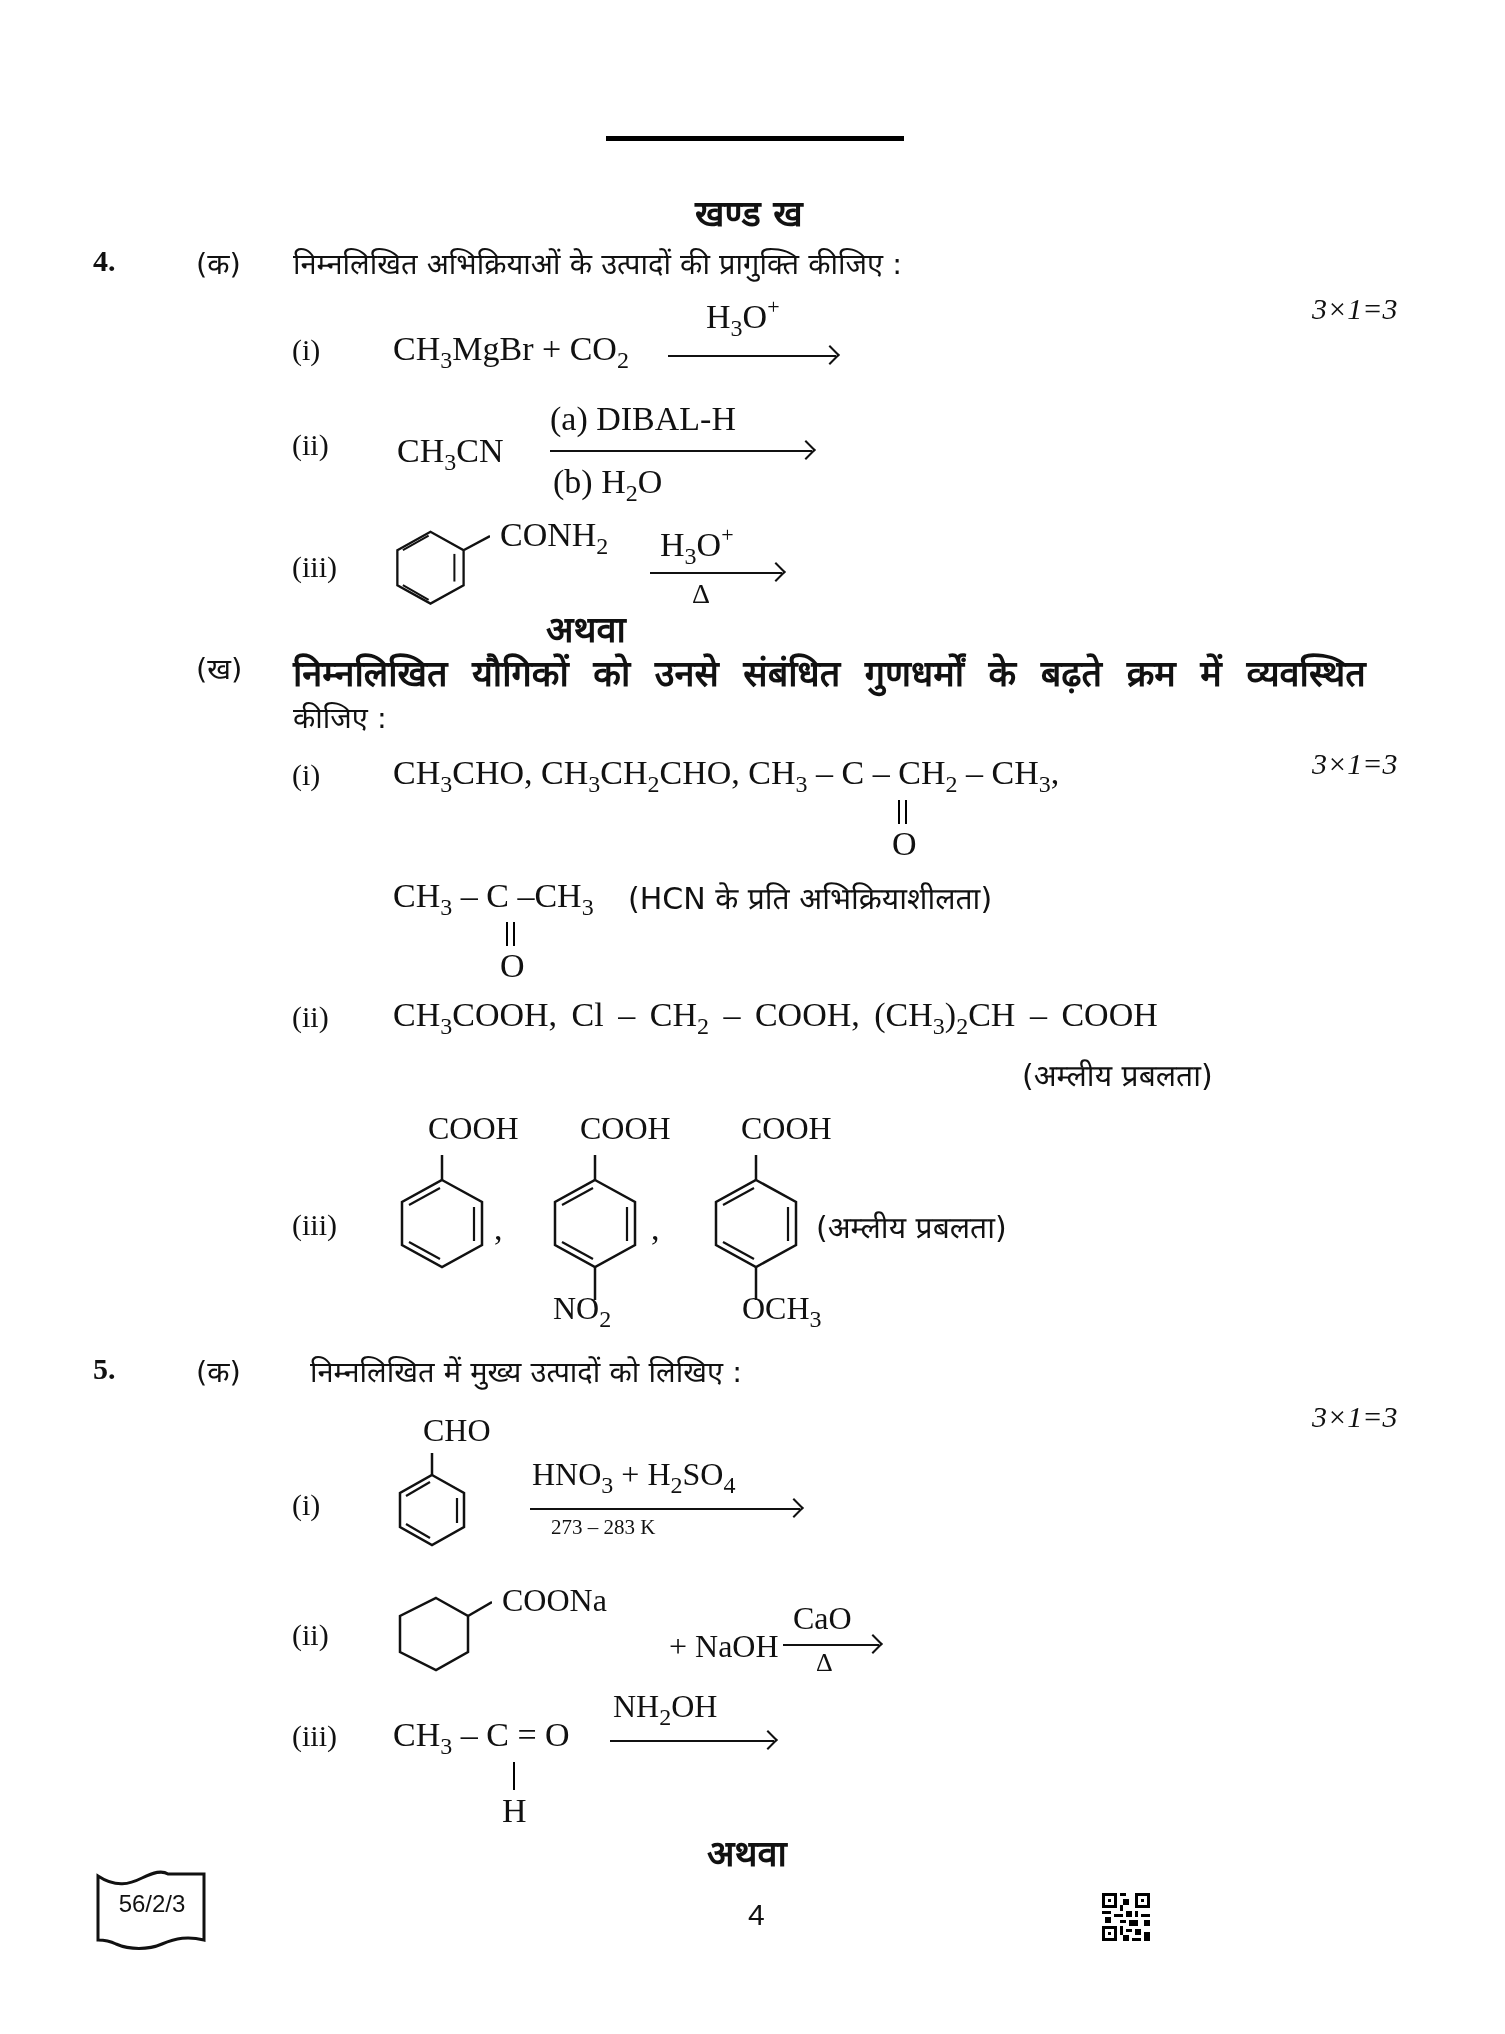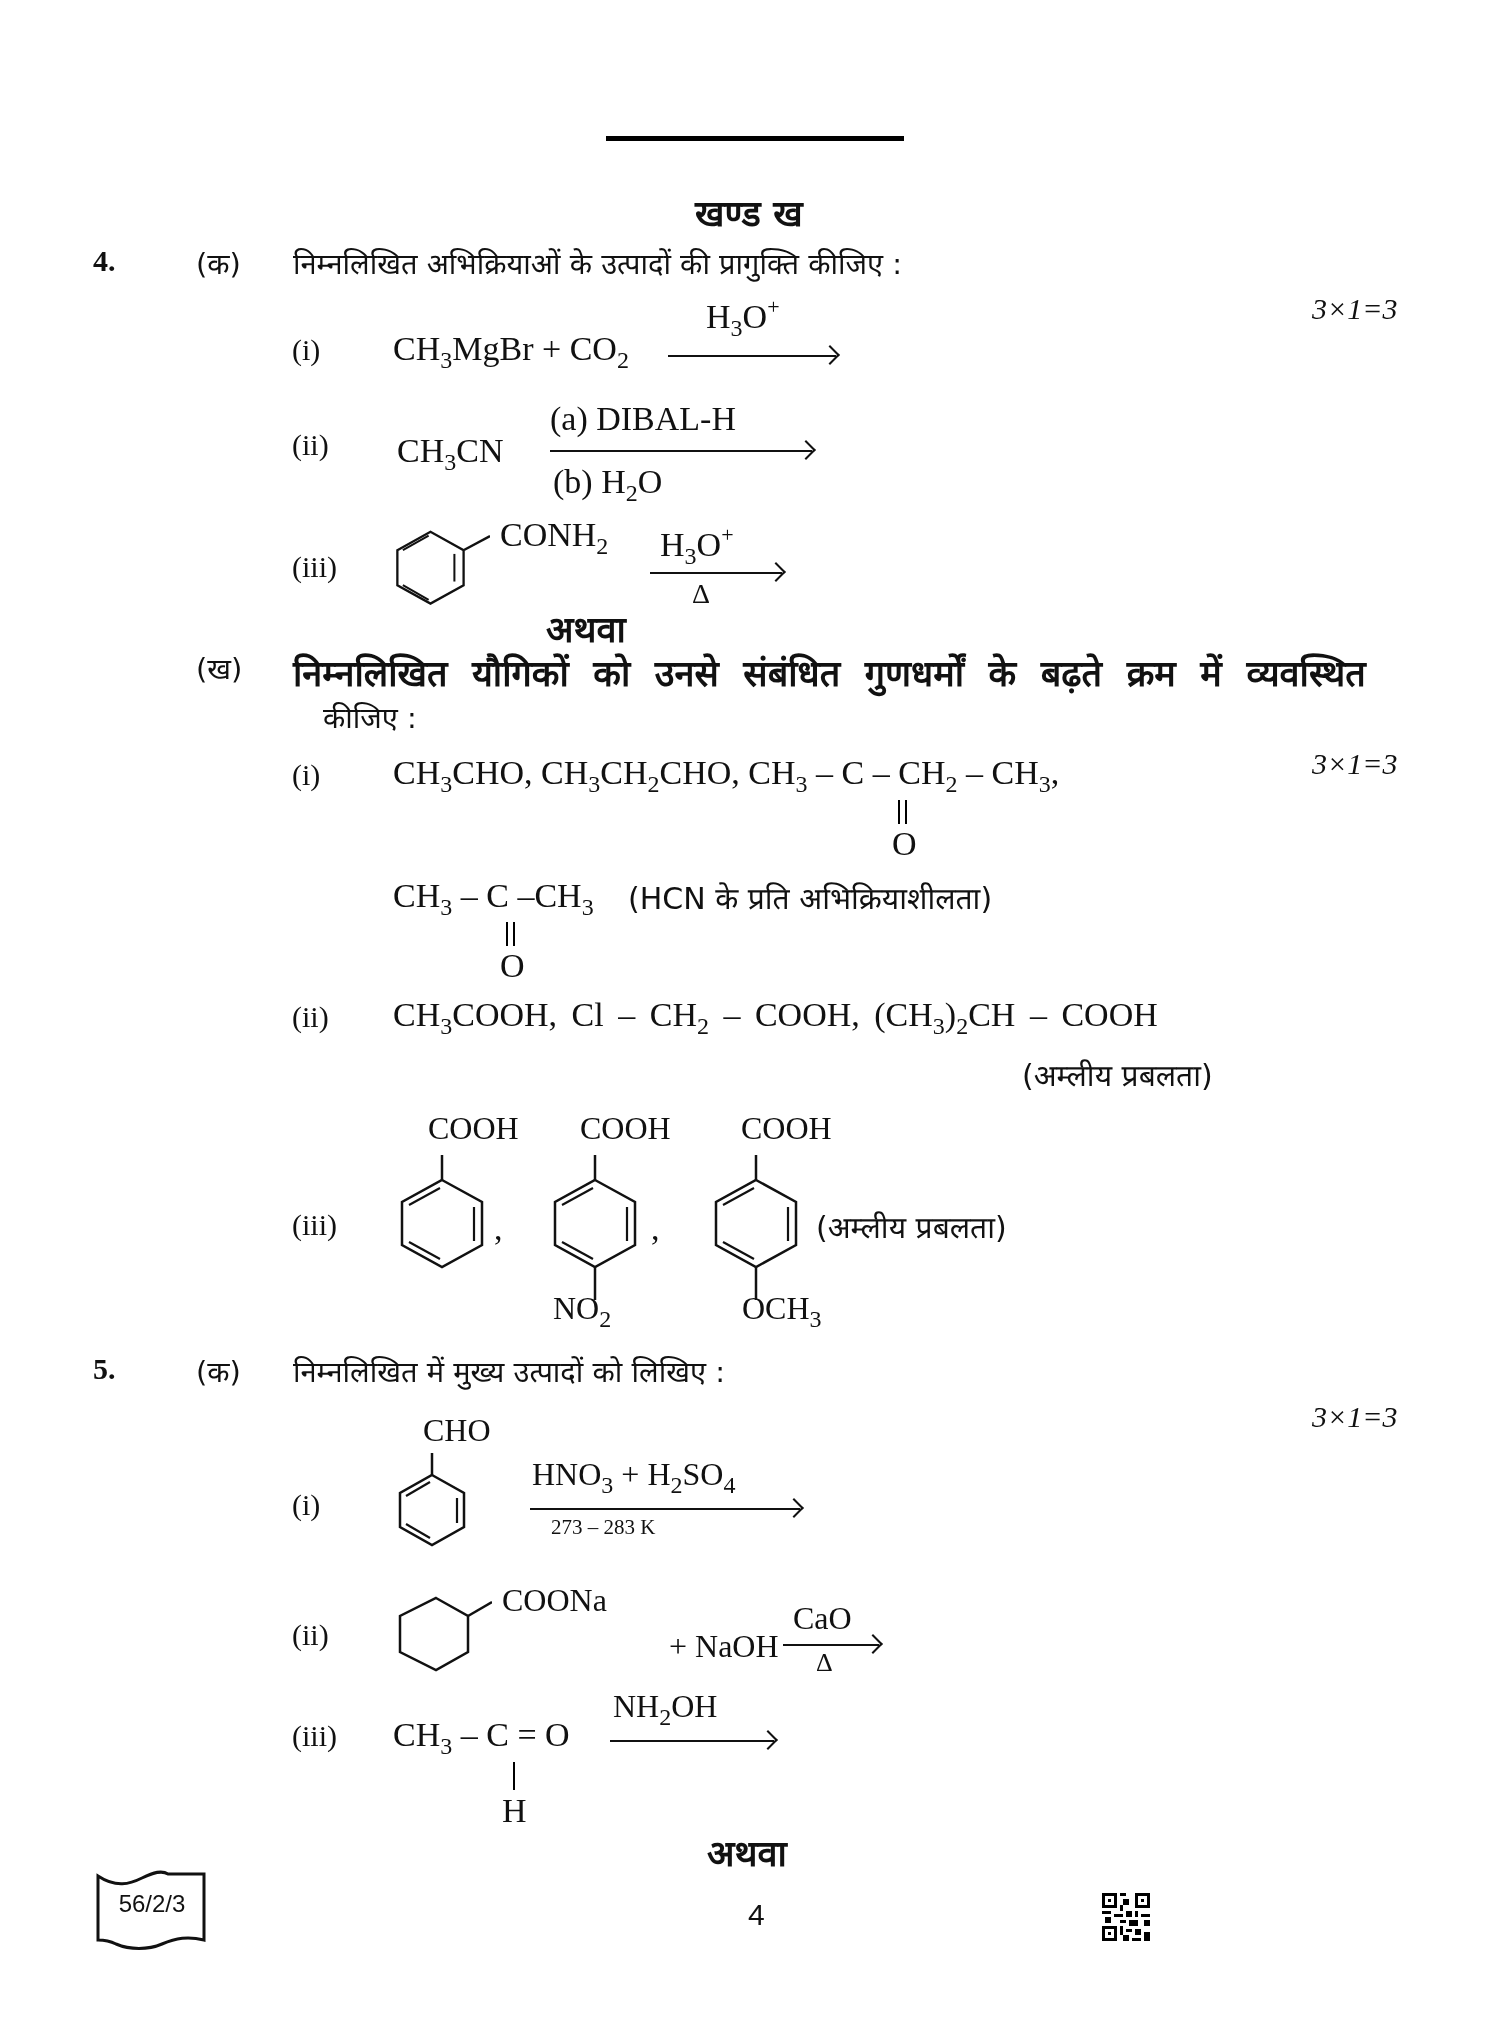--- a/index.html
+++ b/index.html
@@ -57,21 +57,21 @@
 </svg>
 <div class="abs chem" style="left:500px; top:516px;">CONH<sub>2</sub></div>
 <div class="abs chem" style="left:660px; top:526px;">H<sub>3</sub>O<sup>+</sup></div>
 <div class="arrow" style="left:650px; top:572px; width:132px;"></div>
 <div class="abs chem" style="left:692px; top:578px; font-size:28px;">Δ</div>
 
 <div class="abs hib" style="left:546px; top:604px;">अथवा</div>
 
 <div class="abs hi" style="left:196px; top:648px;">(ख)</div>
 <div class="abs hib" style="left:293px; top:648px; word-spacing:12px;">निम्नलिखित यौगिकों को उनसे संबंधित गुणधर्मों के बढ़ते क्रम में व्यवस्थित</div>
-<div class="abs hi" style="left:293px; top:697px;margin-left:30px;">कीजिए :</div>
+<div class="abs hi" style="left:293px; top:697px;">कीजिए :</div>
 <div class="abs marks" style="left:1312px; top:700px;">3×1=3</div>
 
 <div class="abs lbl" style="left:292px; top:758px;">(i)</div>
 <div class="abs chem" style="left:393px; top:754px;">CH<sub>3</sub>CHO, CH<sub>3</sub>CH<sub>2</sub>CHO, CH<sub>3</sub> – C – CH<sub>2</sub> – CH<sub>3</sub>,</div>
 <div class="rule" style="left:898px; top:800px; width:2px; height:24px;"></div>
 <div class="rule" style="left:905px; top:800px; width:2px; height:24px;"></div>
 <div class="abs chem" style="left:892px; top:825px;">O</div>
 
 <div class="abs chem" style="left:393px; top:877px;text-align:right;">CH<sub>3</sub> – C –CH<sub>3</sub></div>
 <div class="abs hi" style="left:628px; top:877px; font-size:30px;">(HCN के प्रति अभिक्रियाशीलता)</div>
@@ -114,21 +114,21 @@
   <line x1="17" y1="50" x2="48" y2="33" stroke="#111" stroke-width="2.2"></line>
   <line x1="82" y1="52" x2="82" y2="86" stroke="#111" stroke-width="2.2"></line>
   <line x1="17" y1="87" x2="48" y2="104" stroke="#111" stroke-width="2.2"></line>
   <line x1="50" y1="112" x2="50" y2="145" stroke="#111" stroke-width="2.5"></line>
 </svg>
 <div class="abs chem" style="left:742px; top:1290px; font-size:32px;">OCH<sub>3</sub></div>
 <div class="abs hi" style="left:816px; top:1206px; font-size:30px;">(अम्लीय प्रबलता)</div>
 
 <div class="abs qnum" style="left:93px; top:1352px;">5.</div>
 <div class="abs hi" style="left:196px; top:1351px;">(क)</div>
-<div class="abs hi" style="left:293px; top:1351px;">निम्नलिखित में मुख्य उत्पादों को लिखिए :</div>
+<div class="abs hi" style="left:310px; top:1351px;">निम्नलिखित में मुख्य उत्पादों को लिखिए :</div>
 <div class="abs marks" style="left:1312px; top:1353px;">3×1=3</div>
 
 <div class="abs lbl" style="left:292px; top:1488px;">(i)</div>
 <div class="abs chem" style="left:423px; top:1412px; font-size:32px;">CHO</div>
 <svg class="abs" style="left:392px; top:1453px;" width="80" height="100" viewBox="0 0 80 100">
   <line x1="40" y1="0" x2="40" y2="22" stroke="#111" stroke-width="2.5"></line>
   <polygon points="40,22 72,40 72,74 40,92 8,74 8,40" fill="none" stroke="#111" stroke-width="2.5"></polygon>
   <line x1="14" y1="43" x2="38" y2="29" stroke="#111" stroke-width="2.2"></line>
   <line x1="65" y1="45" x2="65" y2="70" stroke="#111" stroke-width="2.2"></line>
   <line x1="14" y1="71" x2="38" y2="85" stroke="#111" stroke-width="2.2"></line>

